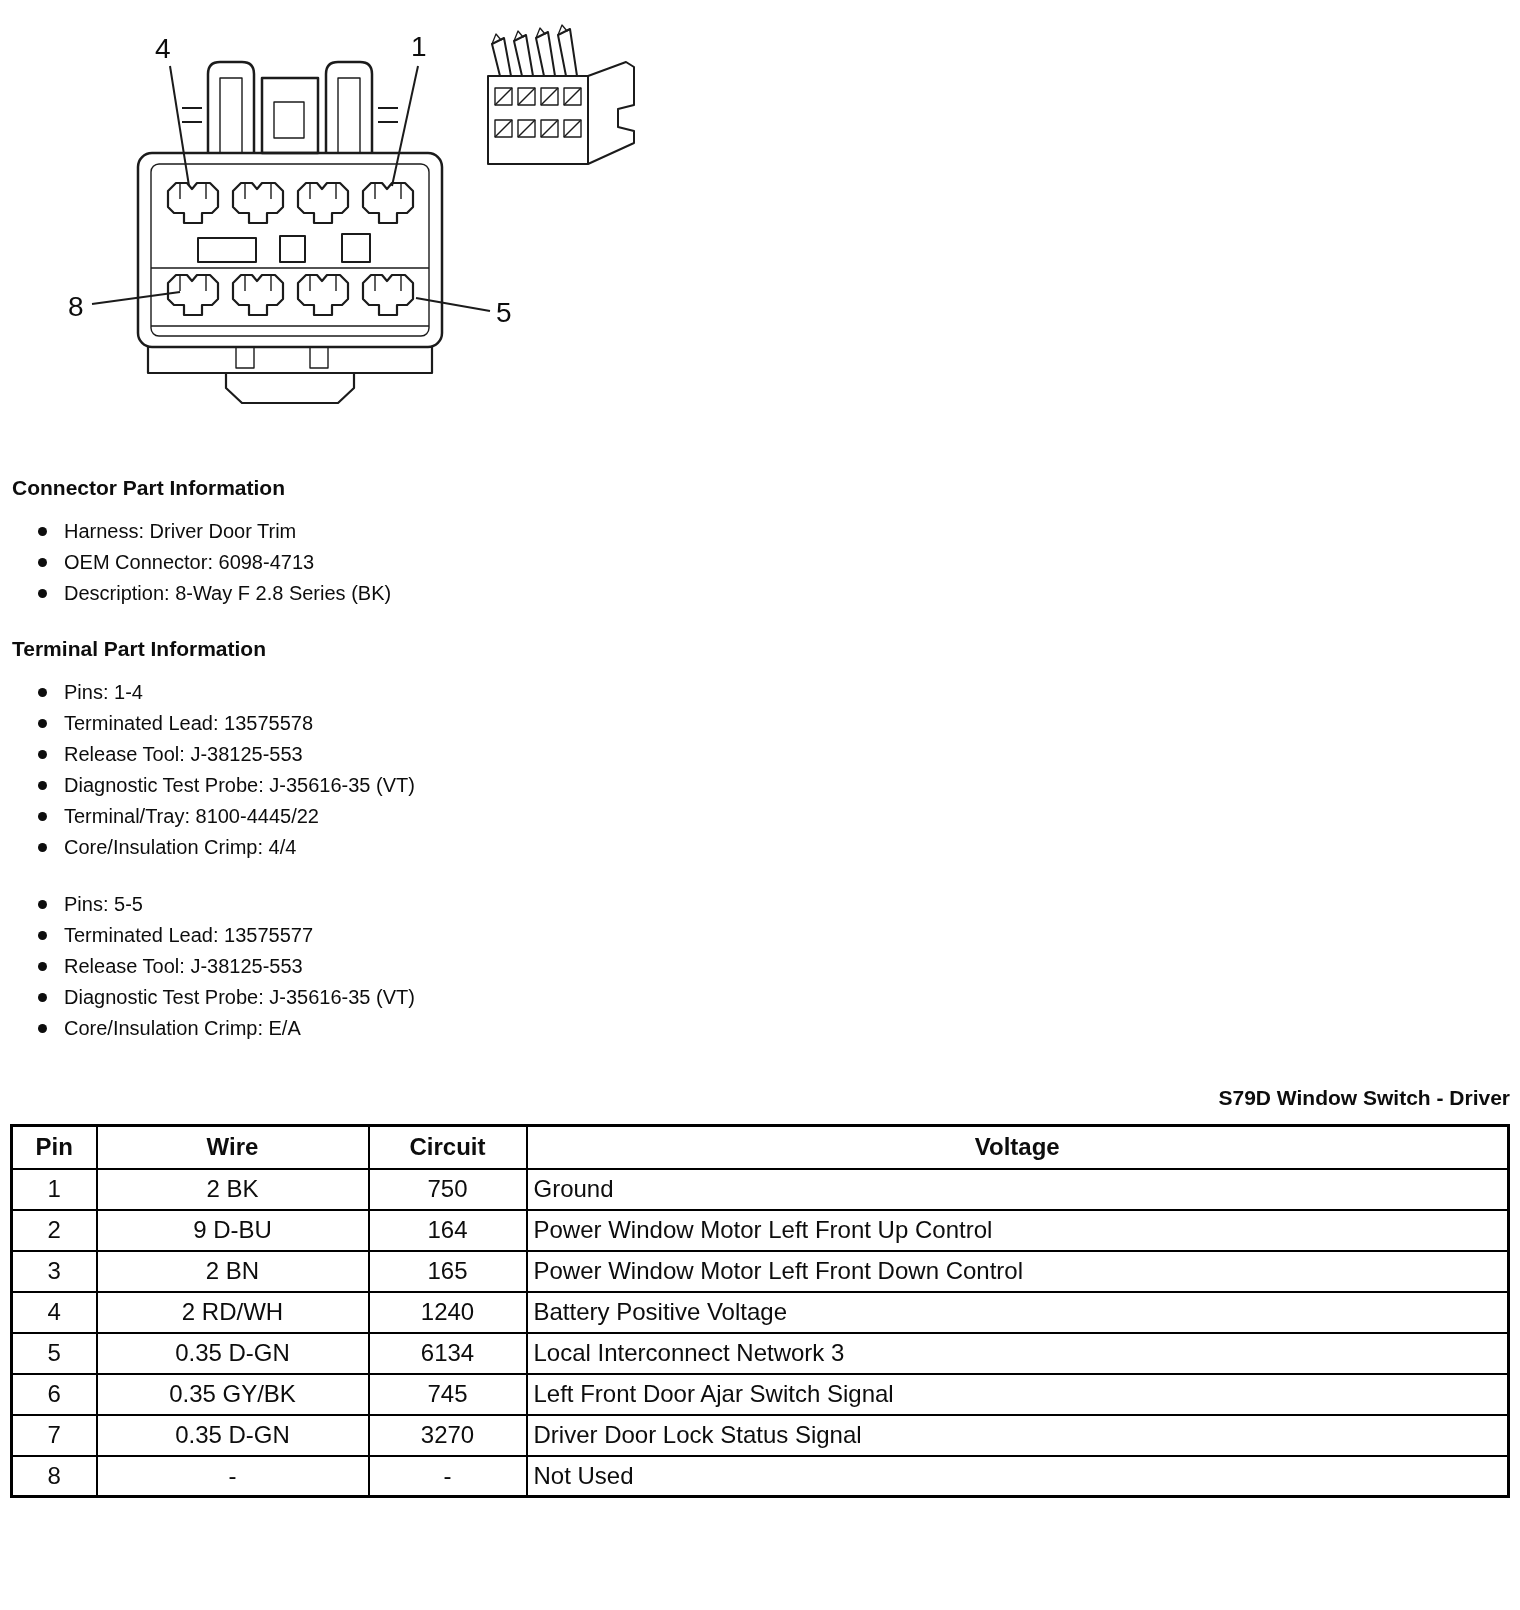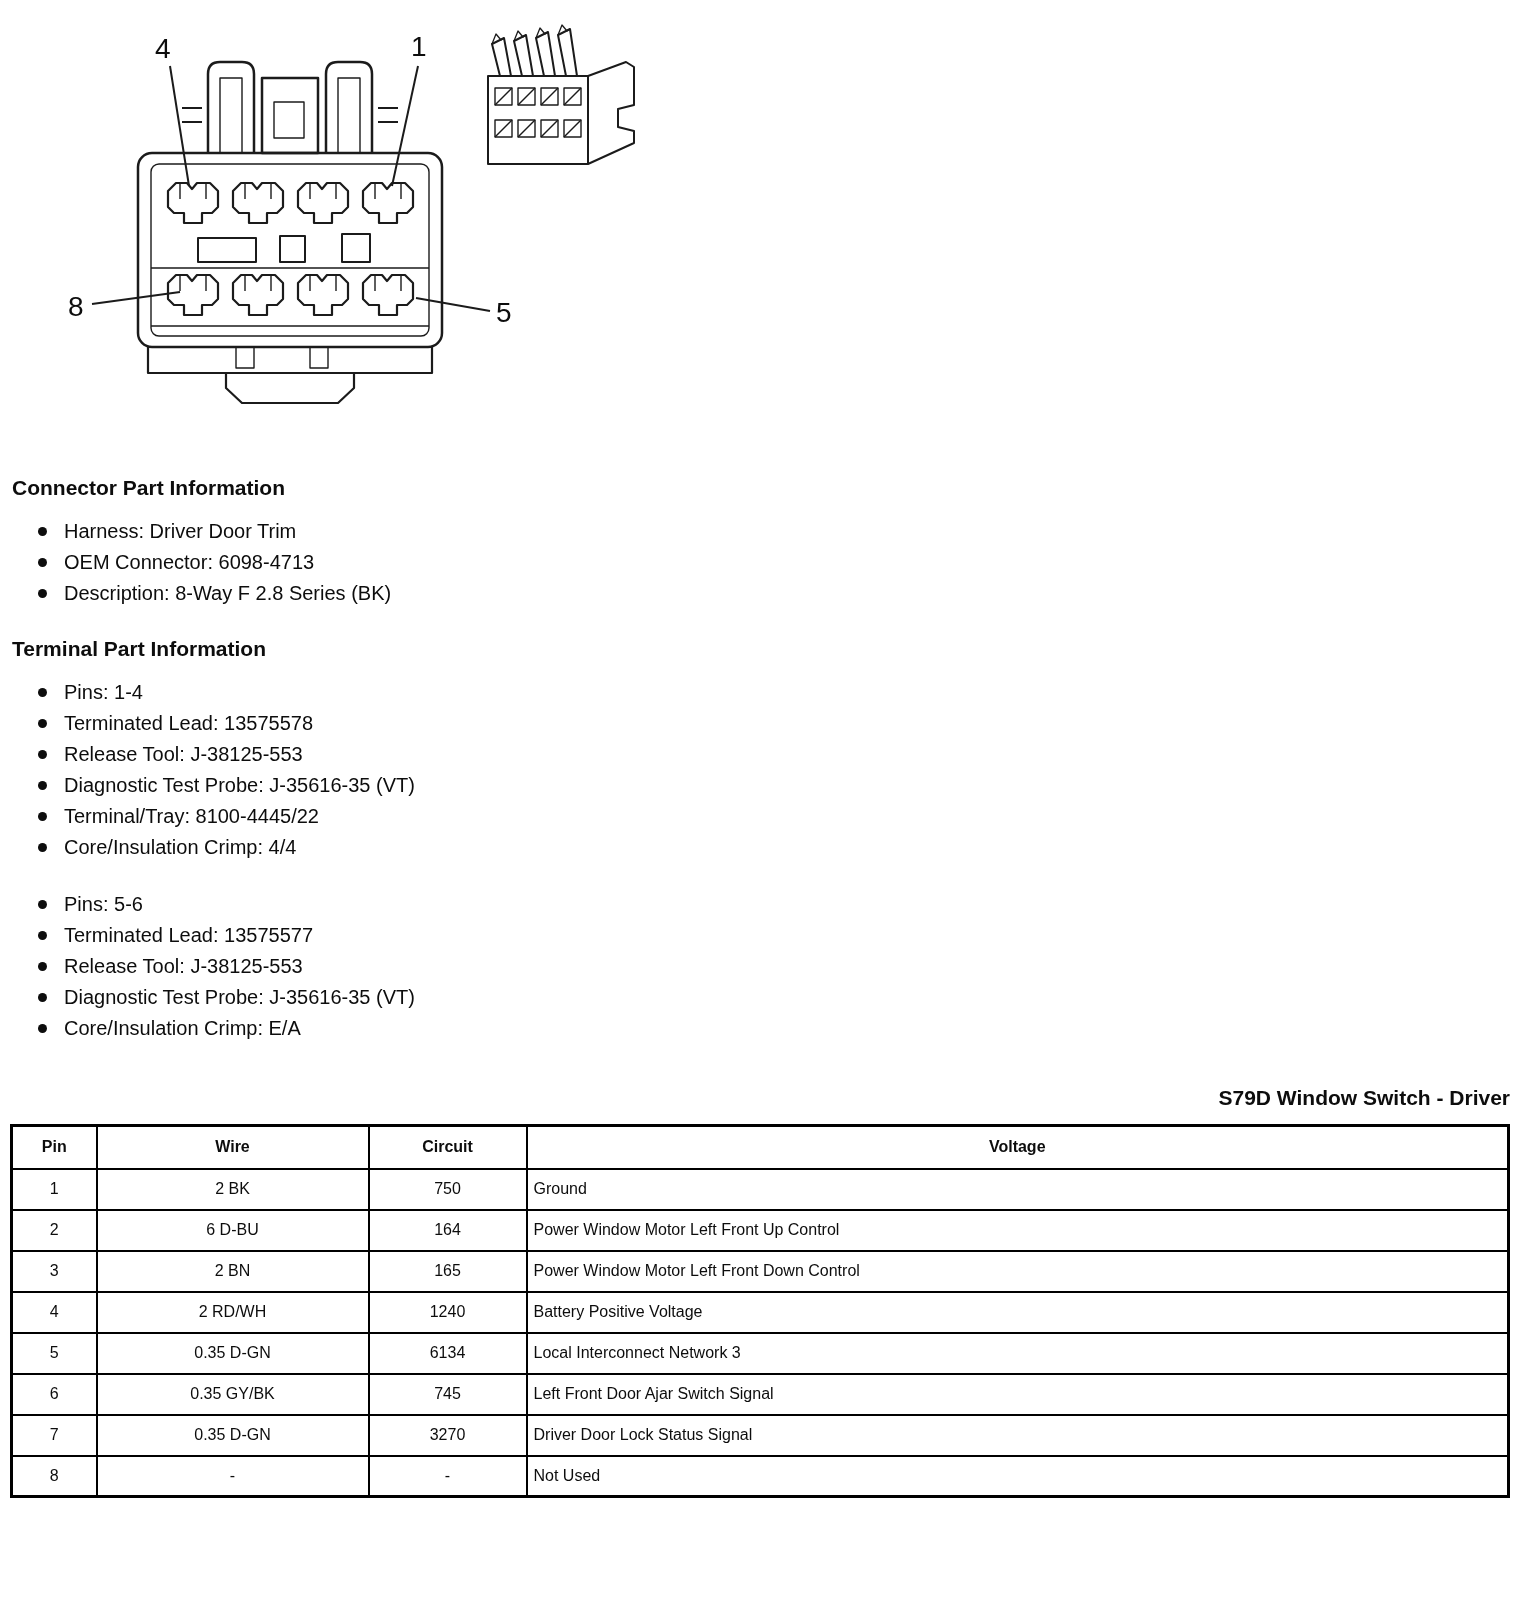--- a/index.html
+++ b/index.html
@@ -27,21 +27,21 @@
   }
   ul.bullets.second-group { margin-top: 26px; }
 
   .table-title { text-align: right; font-size: 21px; font-weight: 700; margin: 42px 0 14px 0; }
 
   table.pinout {
     width: 100%; border-collapse: collapse; border: 3px solid #000;
     table-layout: fixed;
   }
   table.pinout th, table.pinout td {
-    border: 2px solid #000; height: 41px; font-size: 16px; padding: 0 6px;
+    border: 2px solid #000; height: 41px; font-size: 24px; padding: 0 6px;
     overflow: hidden; white-space: nowrap;
   }
   table.pinout th { font-weight: 700; text-align: center; height: 43px; }
   td.c { text-align: center; }
   td.l { text-align: left; padding-left: 10px; }
 </style>
 </head>
 <body>
 
 <div class="page">
@@ -154,21 +154,21 @@
   <h2 class="section-heading">Terminal Part Information</h2>
   <ul class="bullets">
     <li>Pins: 1-4</li>
     <li>Terminated Lead: 13575578</li>
     <li>Release Tool: J-38125-553</li>
     <li>Diagnostic Test Probe: J-35616-35 (VT)</li>
     <li>Terminal/Tray: 8100-4445/22</li>
     <li>Core/Insulation Crimp: 4/4</li>
   </ul>
   <ul class="bullets second-group">
-    <li>Pins: 5-6</li>
+    <li>Pins: 5-5</li>
     <li>Terminated Lead: 13575577</li>
     <li>Release Tool: J-38125-553</li>
     <li>Diagnostic Test Probe: J-35616-35 (VT)</li>
     <li>Core/Insulation Crimp: E/A</li>
   </ul>
 
   <div class="table-title">S79D Window Switch - Driver</div>
   <table class="pinout">
     <colgroup>
       <col style="width:85px">
@@ -186,21 +186,21 @@
     </thead>
     <tbody>
       <tr>
         <td class="c">1</td>
         <td class="c">2 BK</td>
         <td class="c">750</td>
         <td class="l">Ground</td>
       </tr>
       <tr>
         <td class="c">2</td>
-        <td class="c">6 D-BU</td>
+        <td class="c">9 D-BU</td>
         <td class="c">164</td>
         <td class="l">Power Window Motor Left Front Up Control</td>
       </tr>
       <tr>
         <td class="c">3</td>
         <td class="c">2 BN</td>
         <td class="c">165</td>
         <td class="l">Power Window Motor Left Front Down Control</td>
       </tr>
       <tr>

